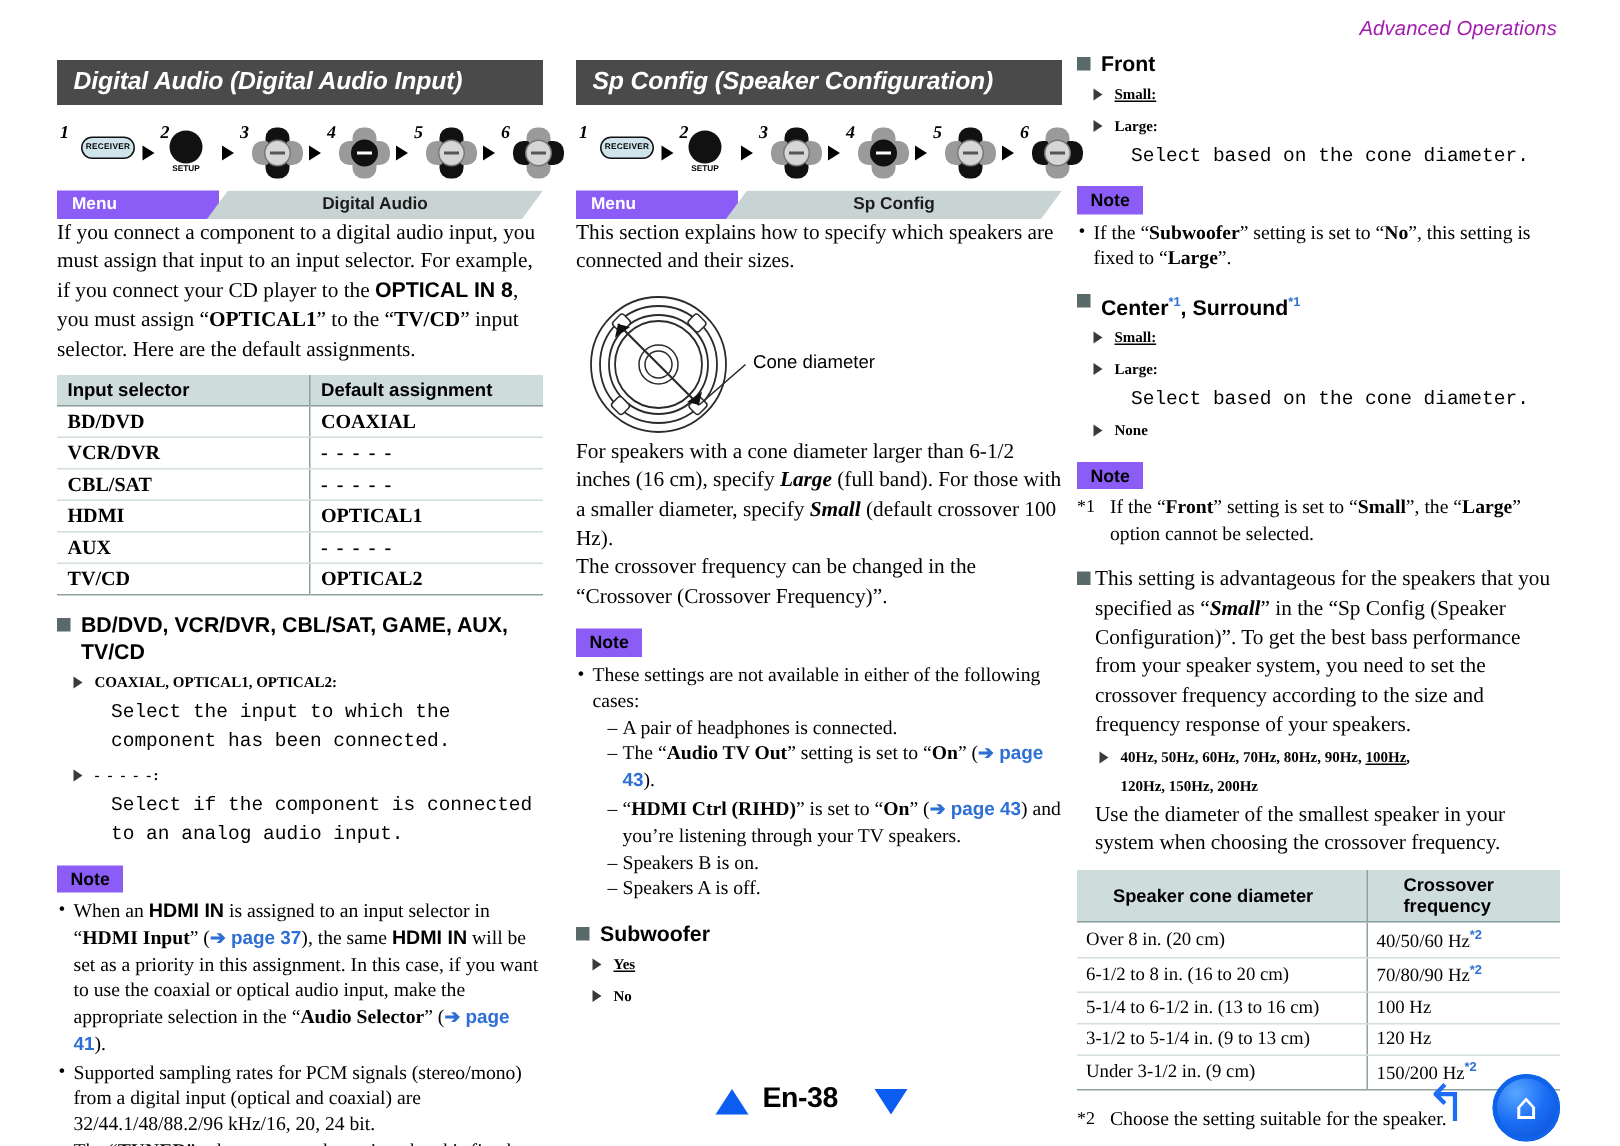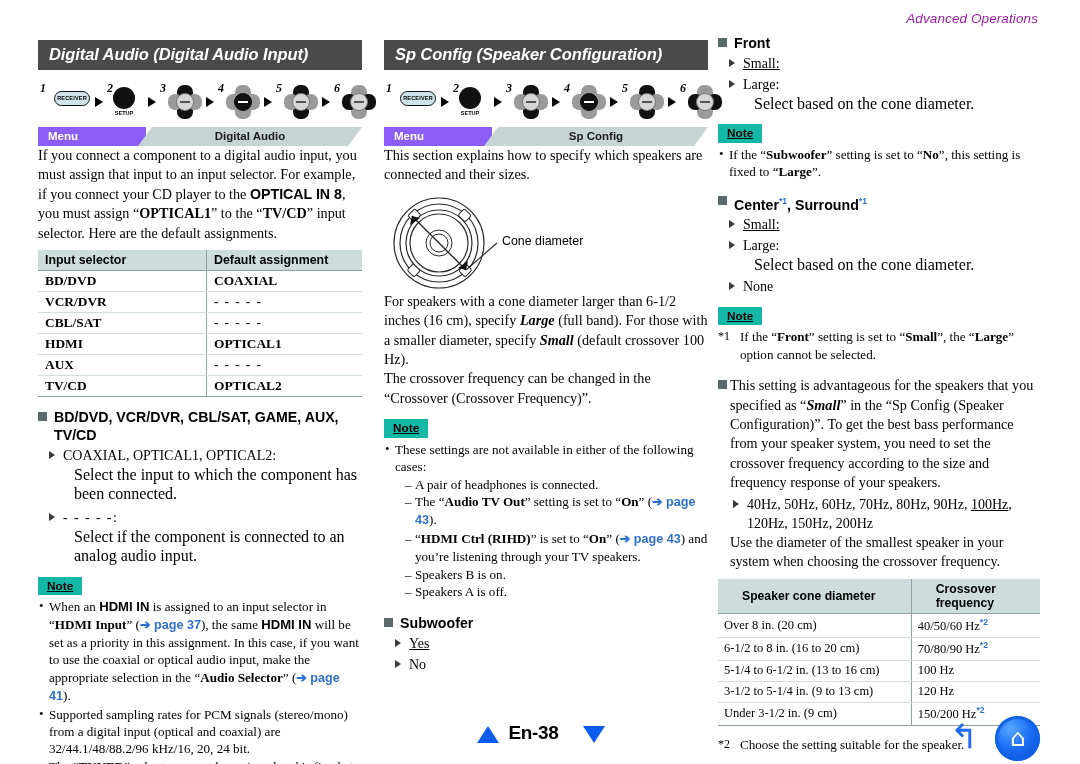--- a/index.html
+++ b/index.html
@@ -284,50 +284,50 @@
     position: absolute;
     left: 0; top: 4px;
     width: 9px; height: 9px;
     background: #5a6a6a;
   }
   
   .opt {
     position: relative;
     padding-left: 15px;
     margin-left: 10px;
-    font-size: 14px;
+    font-size: 10px;
     line-height: 19px;
     margin-top: 2px;
-    font-weight: normal;
+    font-weight: bold;
   }
   .opt .tri {
     position: absolute;
     left: 1px; top: 5px;
     width: 0; height: 0;
     border-left: 6px solid #3a3a3a;
     border-top: 4px solid transparent;
     border-bottom: 4px solid transparent;
   }
   .opt .u { text-decoration: underline; }
   .optdesc {
     margin-left: 36px;
-    font-size: 16px;
+    font-size: 13px;
     line-height: 19.4px;
+    font-family: Liberation Mono, monospace;
   }
 
   
   .note-tag {
     display: inline-block;
-    background: #14b8a6;
+    background: #8b5cf6;
     font-family: "Liberation Sans", sans-serif;
     font-weight: bold;
     font-size: 11.8px;
     padding: 2px 9px 2.5px 9px;
     margin-top: 11px;
-    text-decoration: underline;
   }
   ul.note {
     list-style: none;
     margin: 3px 0 0 0;
     padding: 0;
   }
   ul.note > li {
     position: relative;
     padding-left: 11px;
     font-size: 13.1px;

